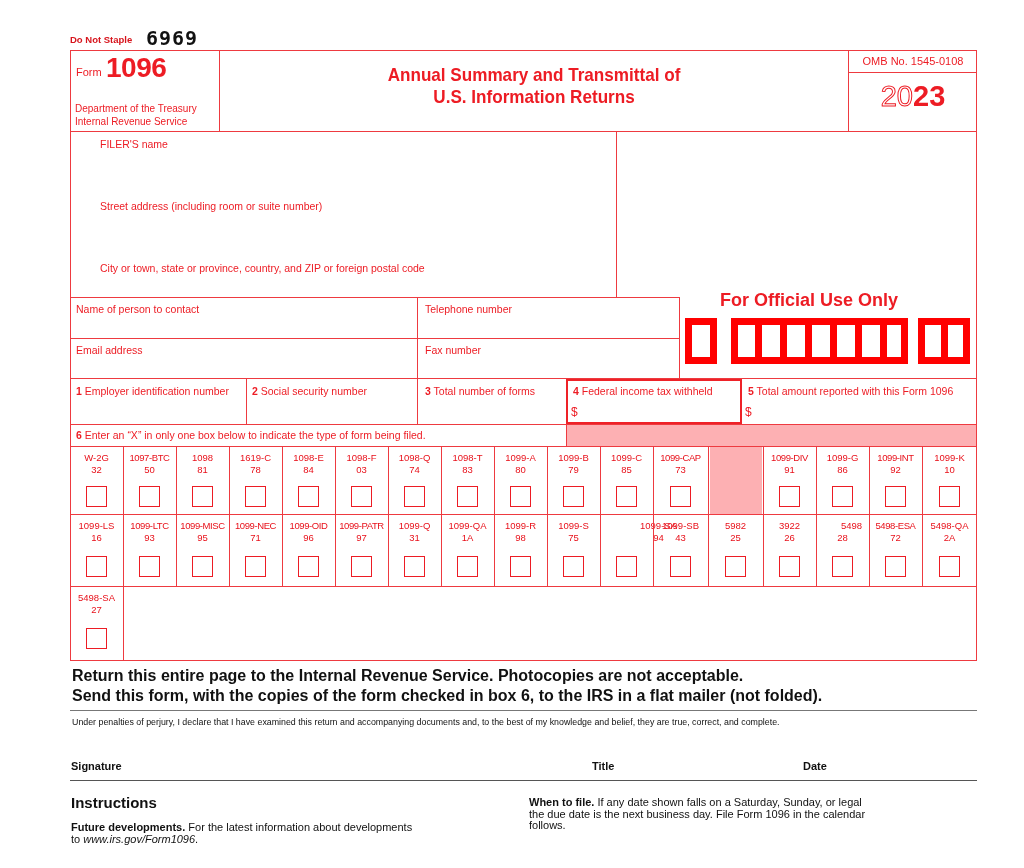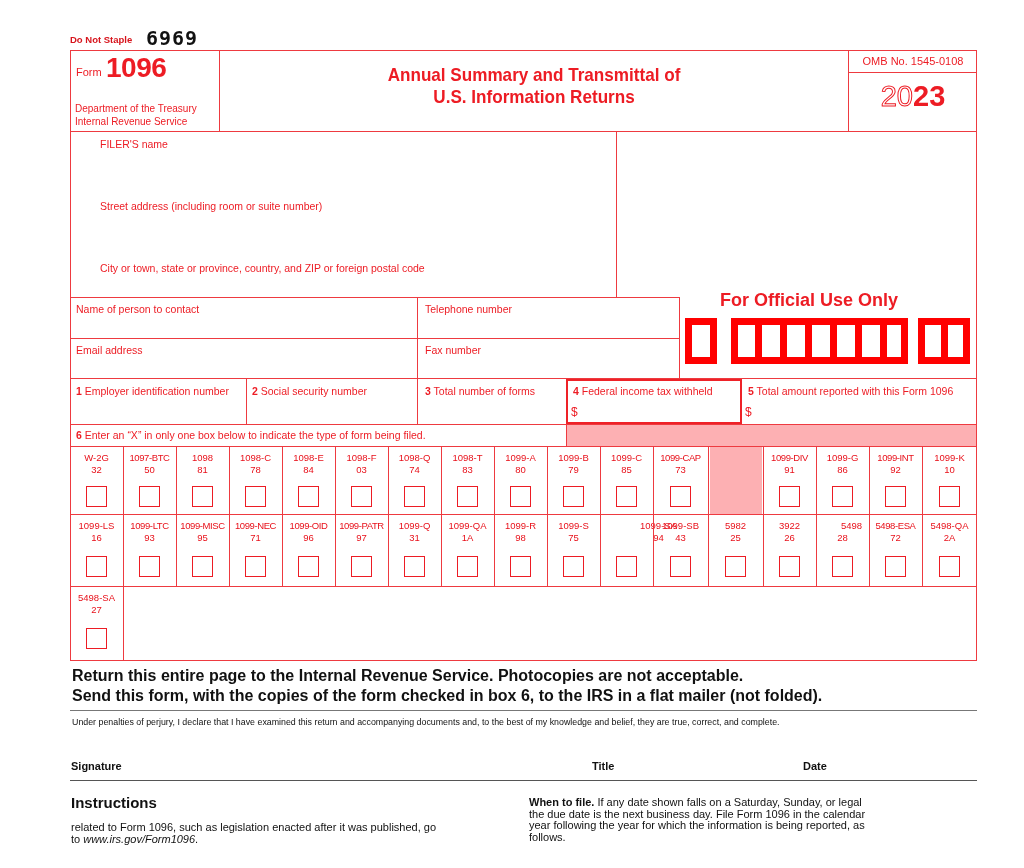--- a/index.html
+++ b/index.html
@@ -150,21 +150,21 @@
     </div>
     <div class="cbox" style="left: 139px; top: 486px;"></div>
     <div class="line-v" style="left: 176px; top: 446px; height: 68px;"></div>
     <div class="cell" style="left: 176px; top: 452px; width: 53px;">
       <div class="code" style="letter-spacing: 0px;">1098</div>
       <div class="code">81</div>
     </div>
     <div class="cbox" style="left: 192px; top: 486px;"></div>
     <div class="line-v" style="left: 229px; top: 446px; height: 68px;"></div>
     <div class="cell" style="left: 229px; top: 452px; width: 53px;">
-      <div class="code" style="letter-spacing: 0px;">1098-C</div>
+      <div class="code" style="letter-spacing: 0px;">1619-C</div>
       <div class="code">78</div>
     </div>
     <div class="cbox" style="left: 245px; top: 486px;"></div>
     <div class="line-v" style="left: 282px; top: 446px; height: 68px;"></div>
     <div class="cell" style="left: 282px; top: 452px; width: 53px;">
       <div class="code" style="letter-spacing: 0px;">1098-E</div>
       <div class="code">84</div>
     </div>
     <div class="cbox" style="left: 298px; top: 486px;"></div>
     <div class="line-v" style="left: 335px; top: 446px; height: 68px;"></div>
@@ -352,21 +352,20 @@
 <div class="sig-lbl" style="left:71px;">Signature</div>
 <div class="abs" style="left:140px; top:745px; width:440px; height:34px;"></div>
 <div class="sig-lbl" style="left:592px;">Title</div>
 <div class="abs" style="left:625px; top:745px; width:170px; height:34px;"></div>
 <div class="sig-lbl" style="left:803px;">Date</div>
 <div class="abs" style="left:835px; top:745px; width:140px; height:34px;"></div>
 <div id="sig-line" class="abs"></div>
 
 <div id="instr" class="abs">Instructions</div>
 <div class="para" style="left:71px; top:822px;">
-  <div>related to Form 1096, such as legislation enacted after it was published, go</div>
+  <div><b>Future developments.</b><span> For the latest information about developments</span></div>
   <div><span>to </span><i>www.irs.gov/Form1096</i><span>.</span></div>
 </div>
 <div class="para" style="left:529px; top:797px;">
   <div><b>When to file.</b><span> If any date shown falls on a Saturday, Sunday, or legal</span></div>
   <div>the due date is the next business day. File Form 1096 in the calendar</div>
-  <div>year following the year for which the information is being reported, as</div>
   <div>follows.</div>
 </div>
 
 </body></html>

